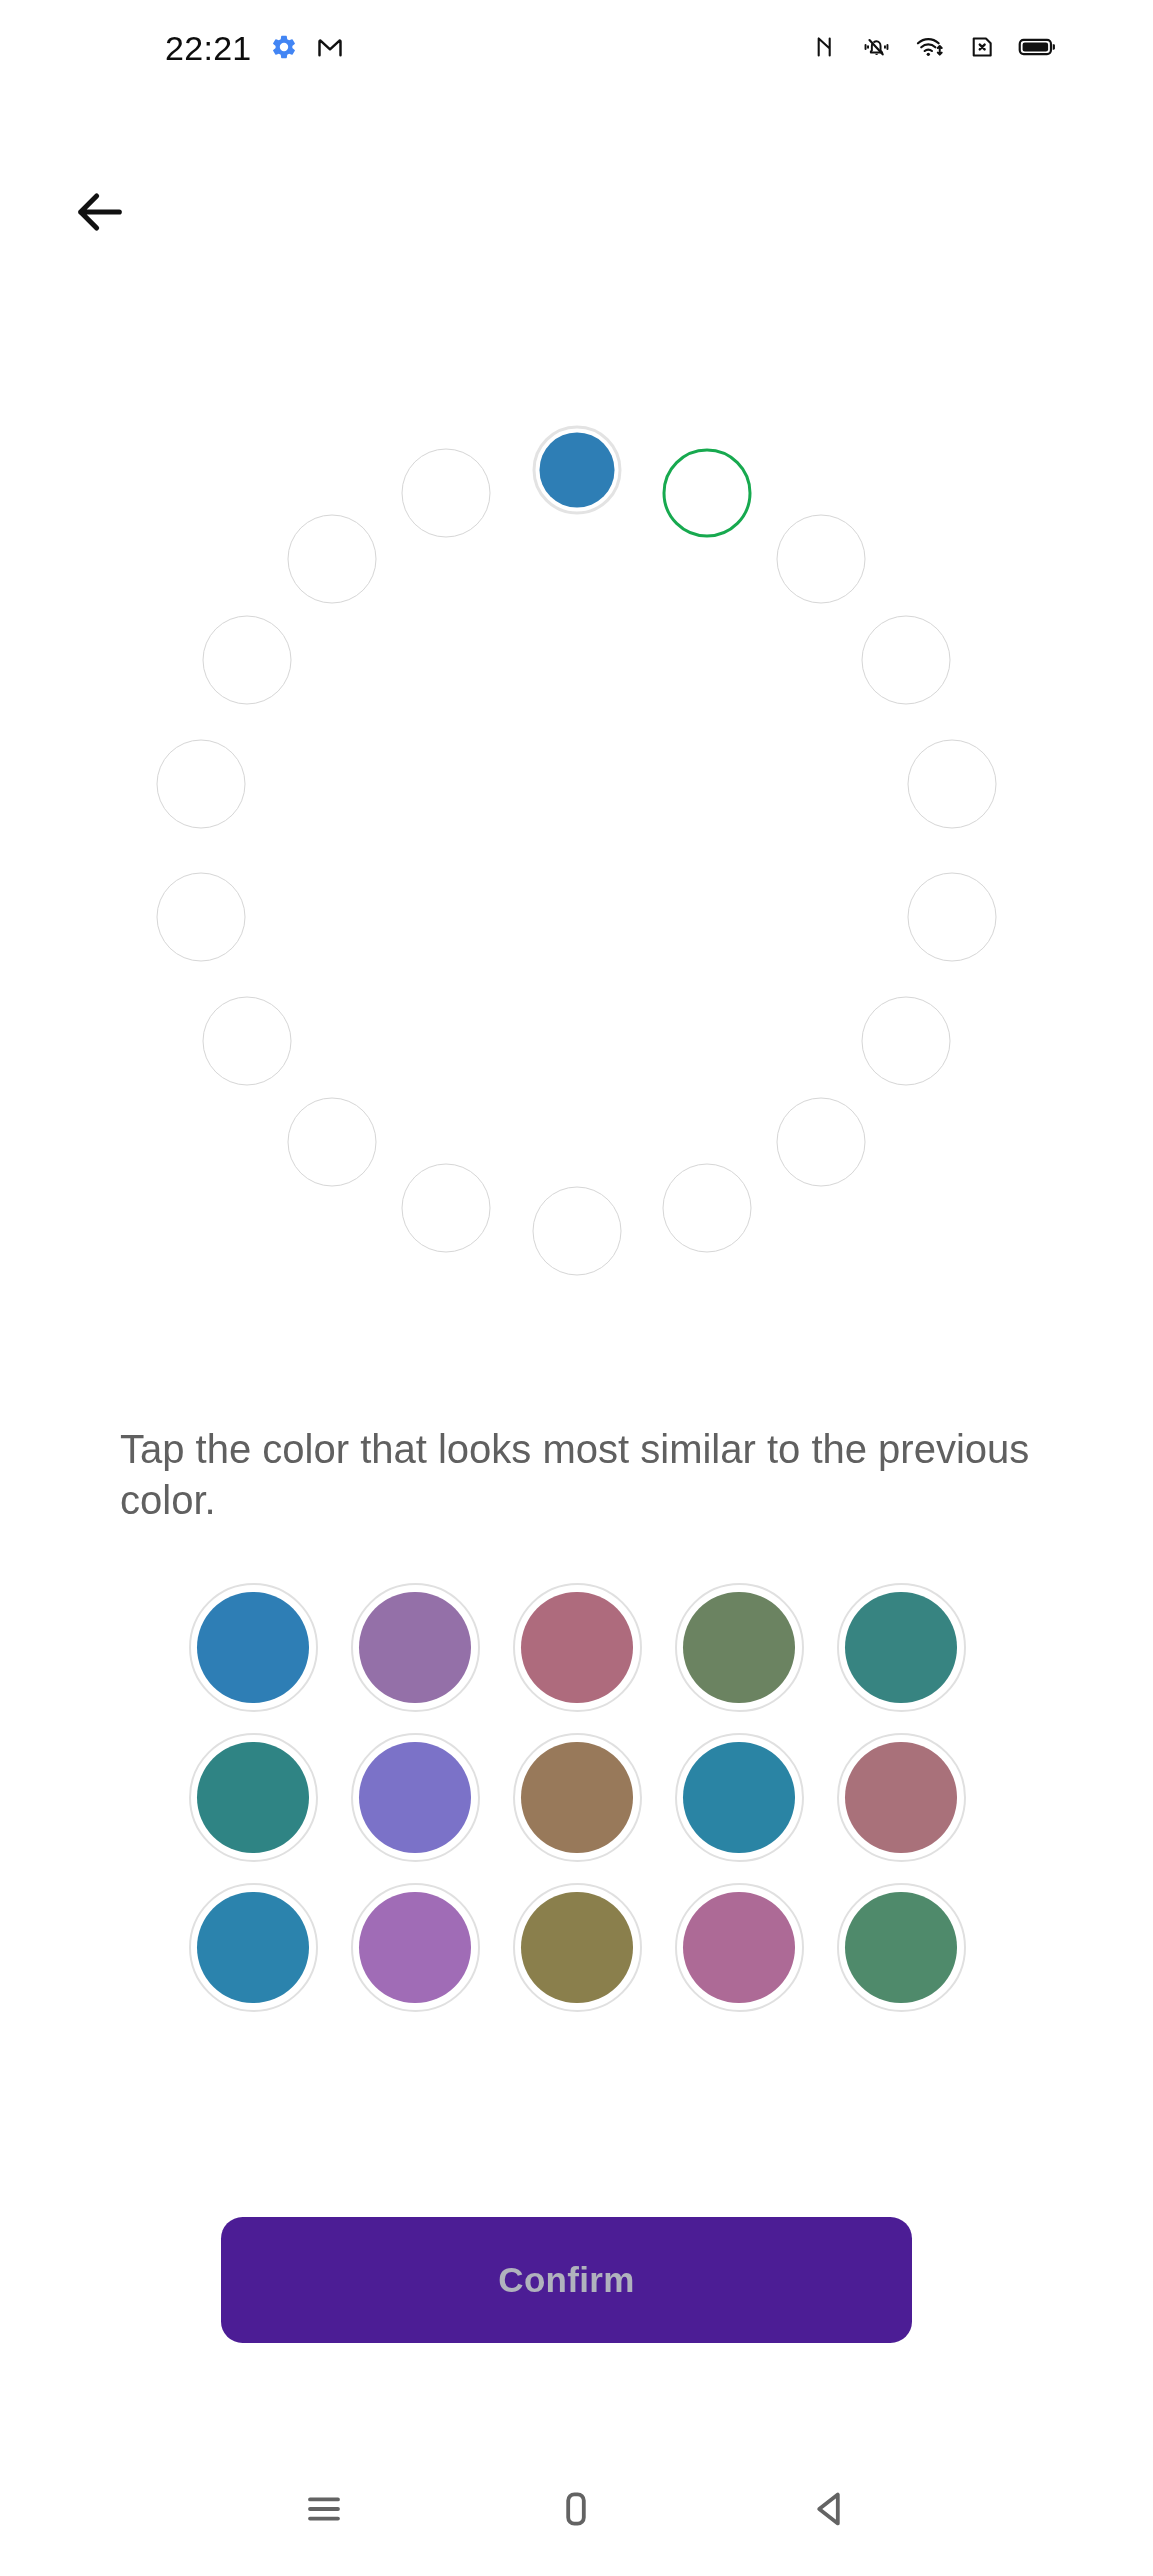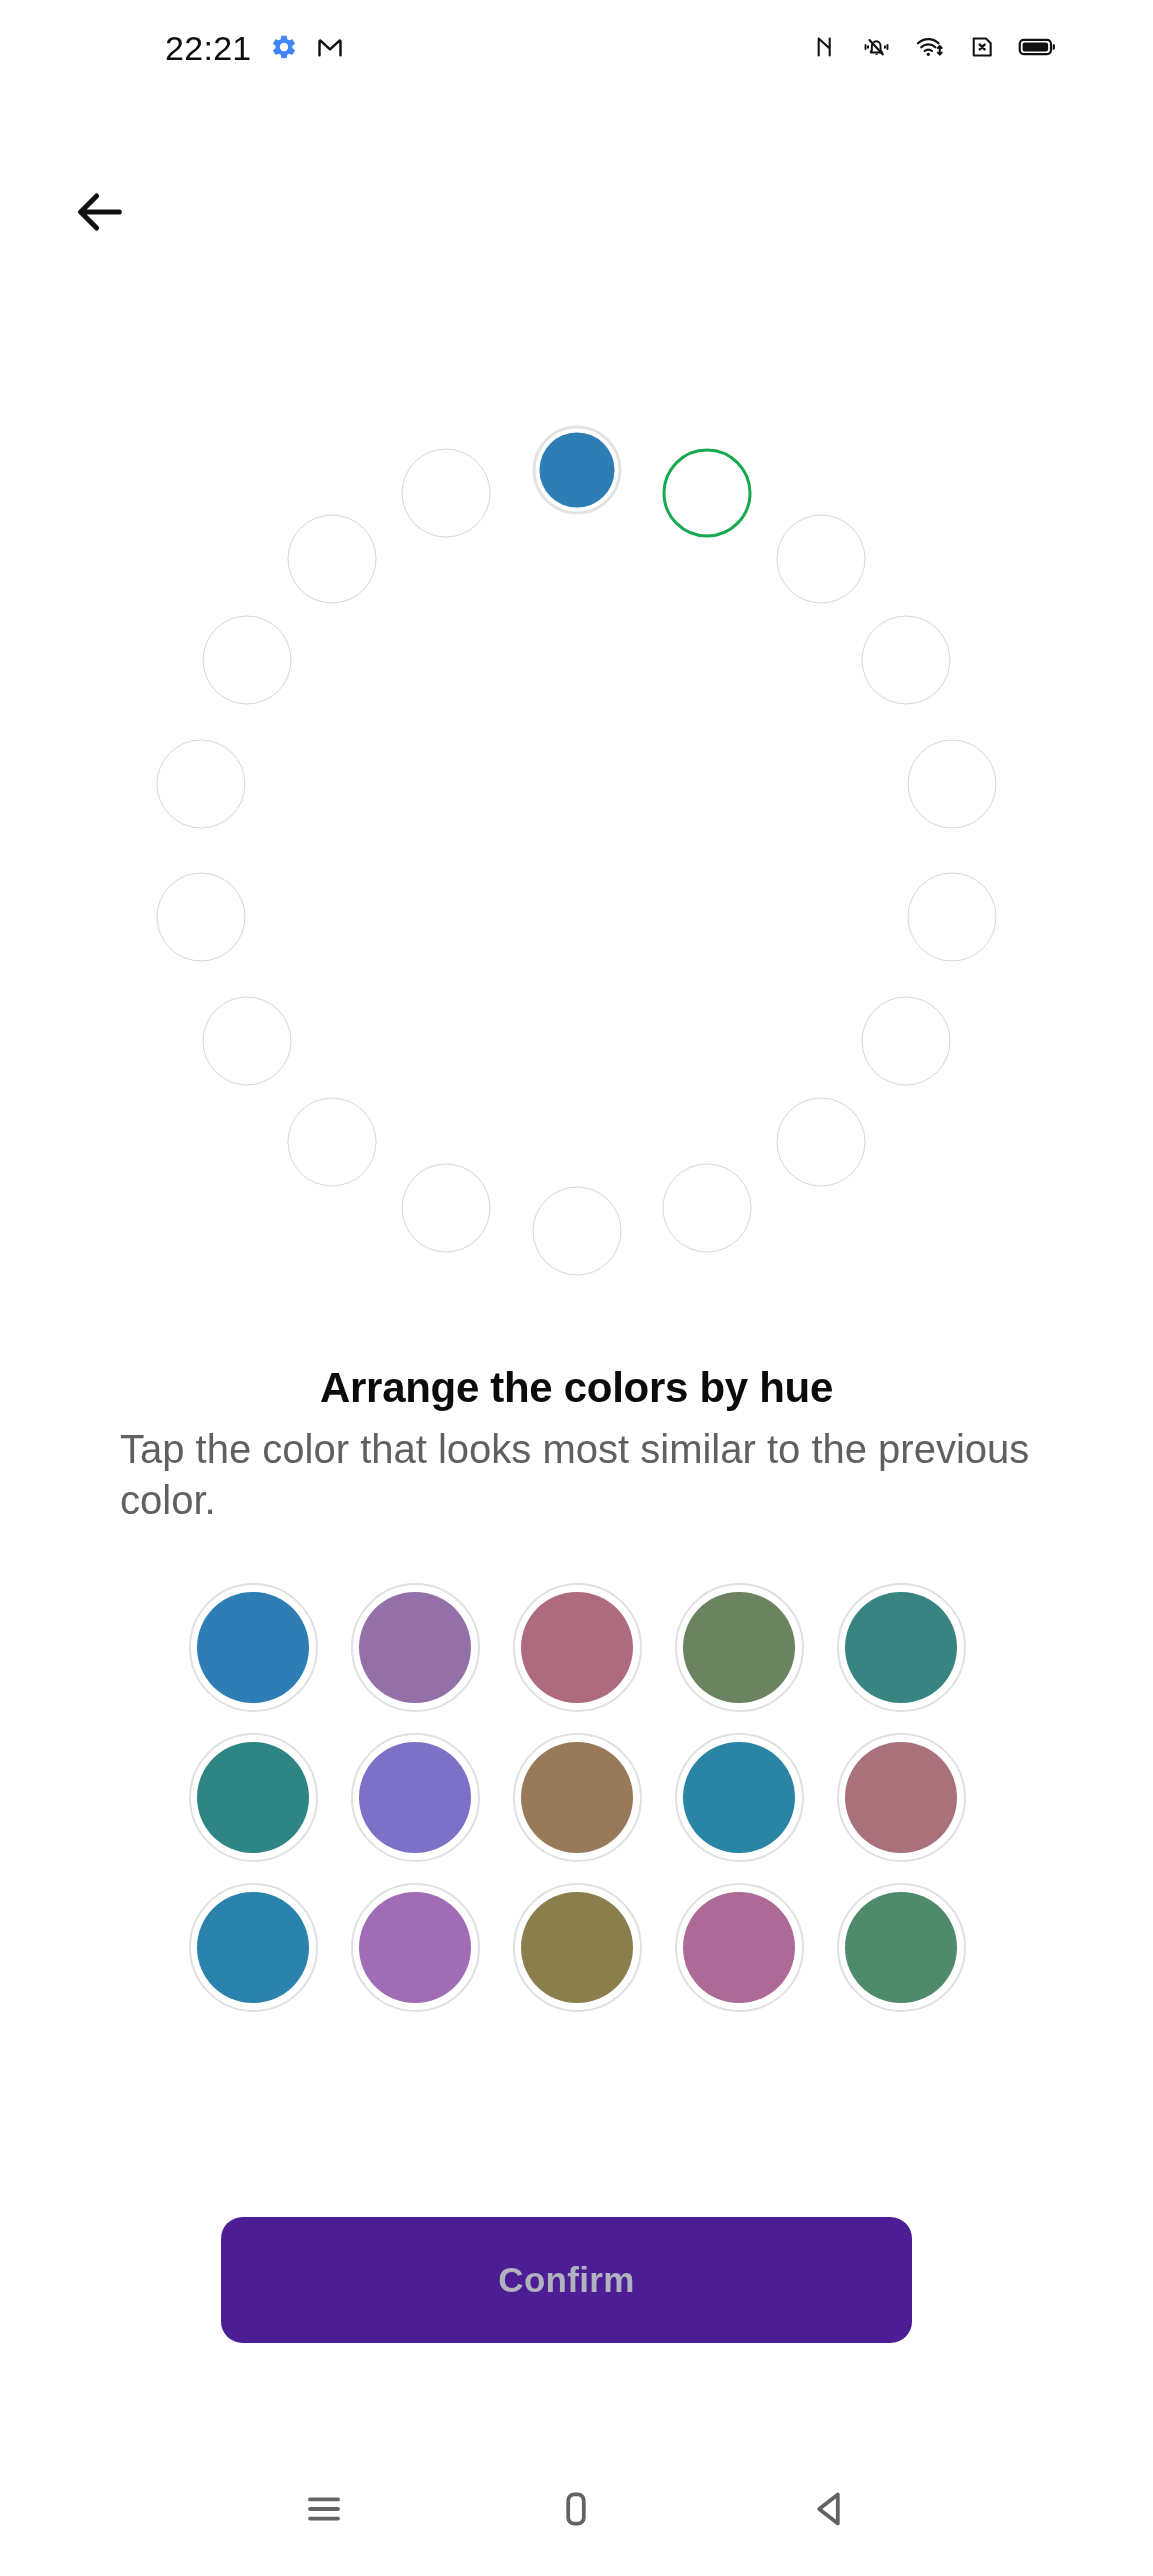--- a/index.html
+++ b/index.html
@@ -240,21 +240,20 @@
       <div class="ring-slot empty" style="left: 311px; top: 799px; border-color: rgb(214, 214, 214);"></div>
       <div class="ring-slot empty" style="left: 197px; top: 733px; border-color: rgb(214, 214, 214);"></div>
       <div class="ring-slot empty" style="left: 112px; top: 632px; border-color: rgb(214, 214, 214);"></div>
       <div class="ring-slot empty" style="left: 66px; top: 508px; border-color: rgb(214, 214, 214);"></div>
       <div class="ring-slot empty" style="left: 66px; top: 375px; border-color: rgb(214, 214, 214);"></div>
       <div class="ring-slot empty" style="left: 112px; top: 251px; border-color: rgb(214, 214, 214);"></div>
       <div class="ring-slot empty" style="left: 197px; top: 150px; border-color: rgb(214, 214, 214);"></div>
       <div class="ring-slot empty" style="left: 311px; top: 84px; border-color: rgb(214, 214, 214);"></div>
     </div>
 
-  <div id="prompt-title">Arrange the colors by hue</div>
   <div id="prompt-subtitle">Tap the color that looks most similar to the previous color.</div>
 
   <div id="swatch-grid">
       <div class="swatch">
         <i style="background: rgb(46, 126, 181);"></i>
       </div>
       <div class="swatch">
         <i style="background: rgb(148, 112, 168);"></i>
       </div>
       <div class="swatch">

